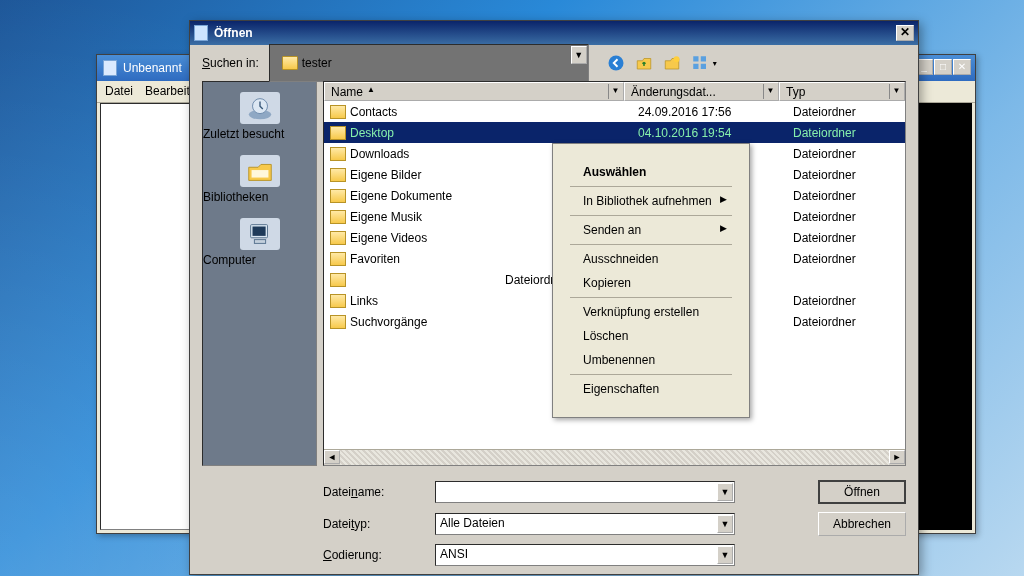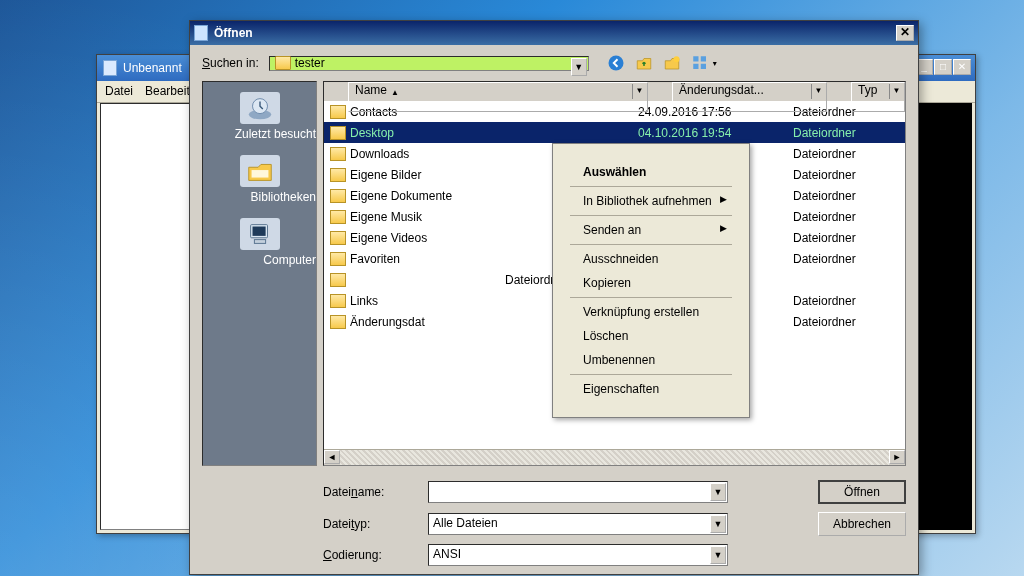--- a/index.html
+++ b/index.html
@@ -15,39 +15,39 @@
 .notepad-ctrls { position:absolute; right:4px; top:4px; display:flex; gap:1px;}
 .wctrl { width:18px;height:16px;background:#d4d0c8;border:1px outset #fff;font-size:10px;text-align:center;line-height:14px;}
 
 .open-dialog { position: absolute; left: 189px; top: 20px; width: 730px; height: 555px; background: #d4d0c8; border: 1px solid #404040; box-shadow: 3px 3px 10px rgba(0,0,0,0.35); display:flex; flex-direction:column;}
 .dlg-title { height: 24px; background: linear-gradient(#0a246a, #3b6ea5); display: flex; align-items: center; padding: 0 4px; color:#fff; font-weight:bold; gap:6px;}
 .dlg-title .ticon { width:14px;height:16px;background:#cde4ff;border:1px solid #7aa5d6;}
 .dlg-close { margin-left:auto; width:18px;height:16px;background:#d4d0c8;border:1px outset #fff;color:#000;text-align:center;line-height:13px;font-weight:bold;}
 
 .pathrow { height: 36px; display:flex; align-items:center; gap:10px; padding: 6px 12px; }
 .pathrow label { }
-.path-select { flex: 0 0 320px; height:15px; background:#bef264; border:1px inset #808080; display:flex; align-items:center; padding:0 5px; gap:4px; position:relative;}
+.path-select { flex: 0 0 320px; height:38px; background:#737373; border:1px inset #808080; display:flex; align-items:center; padding:0 12px; gap:4px; position:relative;}
 .path-select .fld-ic{width:16px;height:14px;background:linear-gradient(#ffe9a6,#f7c94b);border:1px solid #b89326;border-radius:1px;}
 .dd-btn{ position:absolute; right:1px; top:1px; width:16px; height:18px; background:#d4d0c8; border:1px outset #fff; text-align:center; line-height:16px; font-size:9px;}
 .tbicons { display:flex; gap:6px; margin-left:6px;}
 .tb { width:22px;height:22px; display:flex;align-items:center;justify-content:center;}
 .tb svg{width:18px;height:18px;}
 .tb.view{border:1px solid transparent; padding-right:8px; width:30px; position:relative;}
 .tb.view:after{content:"▾"; font-size:8px; position:absolute; right:1px; top:6px;}
 
 .body-row { flex:1; display:flex; min-height:0; padding: 0 12px 8px 12px; gap:0;}
 .places { width:115px; background:#6e7a8a; border:1px inset #808080; padding:10px 0; display:flex; flex-direction:column; gap:14px; align-items:center;}
-.place { color:#ffffff; text-align:right; width:100%; cursor:default;}
+.place { color:#000000; text-align:left; width:100%; cursor:default;}
 .place .pic{ width:40px;height:32px; margin:0 auto 3px; background:#cfd9e6; border-radius:3px; display:flex; align-items:center; justify-content:center;}
 .place .pic svg{width:30px;height:26px;}
 
 .file-area { flex:1; display:flex; flex-direction:column; margin-left:6px;}
 .list-wrap { flex:1; background:#fff; border:1px inset #808080; position:relative; overflow:hidden;}
 .cols { display:flex; height:19px; background:#d4d0c8;}
-.col { border:1px outset #fff; padding:14px 6px; display:flex; align-items:flex-end; gap:4px; position:relative;margin-left:24px;}
+.col { border:1px outset #fff; padding:2px 6px; display:flex; align-items:flex-start; gap:4px; position:relative;}
 .col .sort{font-size:8px;}
 .col .cdd{ position:absolute; right:1px; top:1px; width:14px; height:15px; background:#d4d0c8; border-left:1px solid #888; text-align:center; font-size:8px; line-height:14px;}
 .c-name{ flex: 0 0 300px;}
 .c-date{ flex: 0 0 155px;}
 .c-type{ flex:1;}
 
 .rows { }
 .row { display:flex; height:21px; align-items:center;}
 .row.sel { background:#0a246a; color:#86efac;}
 .row .ic { width:16px; height:14px; margin:0 4px 0 6px; background:linear-gradient(#ffe9a6,#f7c94b); border:1px solid #b89326; flex-shrink:0;}
@@ -59,21 +59,21 @@
 .hscroll .sb{ width:16px;height:14px;background:#d4d0c8;border:1px outset #fff; text-align:center; font-size:9px; line-height:12px;}
 .hscroll .track{flex:1; background:repeating-linear-gradient(45deg,#e8e6de,#e8e6de 2px,#d4d0c8 2px,#d4d0c8 4px);}
 
 .ctx { position:absolute; left:552px; top:143px; width:198px; background:#ece9d8; border:1px solid #808080; box-shadow:2px 2px 5px rgba(0,0,0,0.35); padding:16px;}
 .ctx .mi{ padding:5px 18px 5px 14px; position:relative;}
 .ctx .mi.bold{font-weight:bold;}
 .ctx .mi .arr{position:absolute; right:6px; top:5px; font-size:9px;}
 .ctx hr{border:none;border-top:1px solid #aca899; margin:2px 1px;}
 
 .bottom { padding: 6px 12px 0 133px; }
-.brow { display:flex; align-items:center; gap:10px; margin-bottom:8px;}
+.brow { display:flex; align-items:center; gap:17px; margin-bottom:8px;}
 .brow label{ flex:0 0 95px;}
 .brow .inp{ flex:0 0 300px; height:22px; background:#fff; border:1px inset #808080; position:relative; padding:2px 4px;}
 .brow .btn{ margin-left:auto; width:88px; height:24px; background:#d4d0c8; border:1px outset #fff; text-align:center; line-height:22px;}
 .brow:first-child .btn{border:2px solid #404040; line-height:20px;}
 .u{text-decoration:underline;}
 </style>
 </head>
 <body>
 
 <div class="bg-rays"></div>
@@ -245,21 +245,21 @@
               <div class="t">Dateiordner</div>
             </div>
             <div class="row">
               <div class="ic"></div>
               <div class="n">Links</div>
               <div class="d"></div>
               <div class="t">Dateiordner</div>
             </div>
             <div class="row">
               <div class="ic"></div>
-              <div class="n">Änderungsdat</div>
+              <div class="n">Suchvorgänge</div>
               <div class="d"></div>
               <div class="t">Dateiordner</div>
             </div>
           </div>
         <div class="hscroll">
           <div class="sb">◄</div>
           <div class="track"></div>
           <div class="sb">►</div>
         </div>
       </div>

